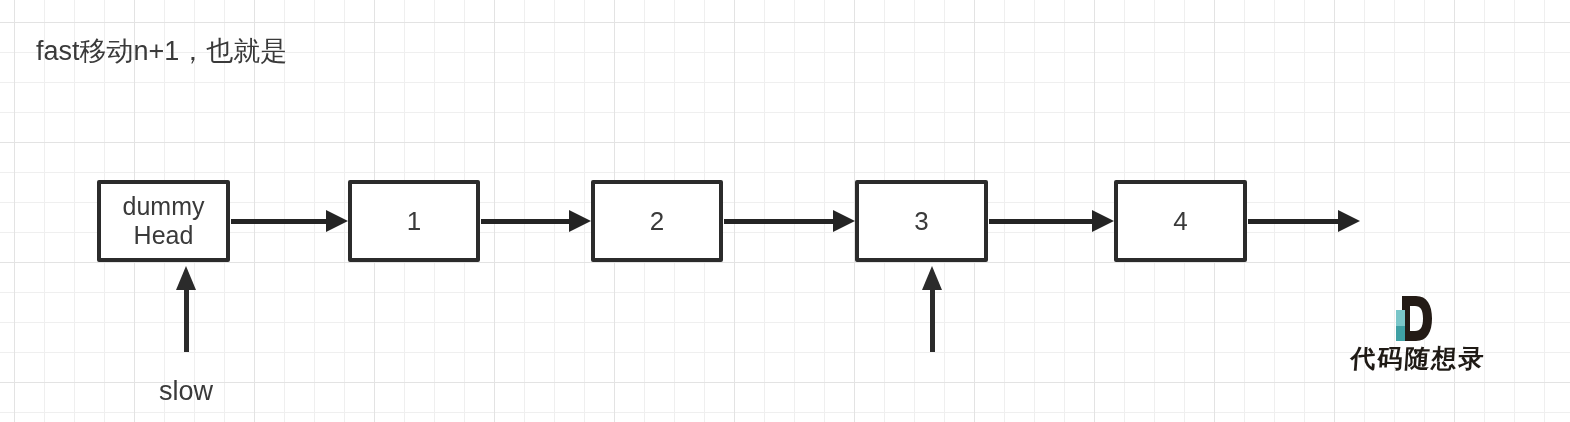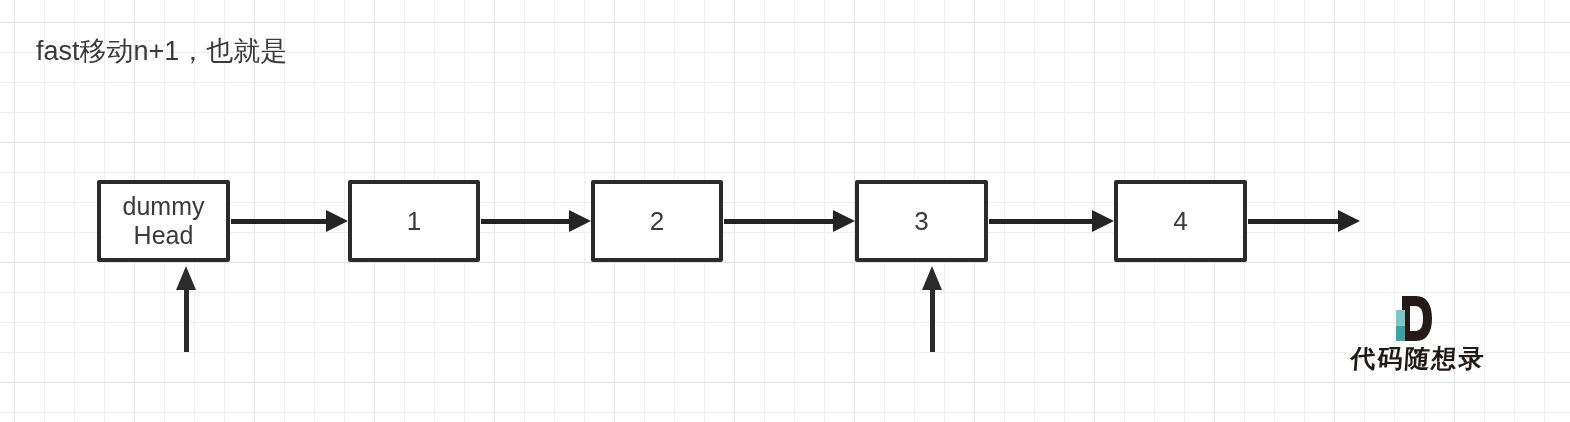--- a/index.html
+++ b/index.html
@@ -181,20 +181,21 @@
   <div class="harrow harrow-5">
     <div class="shaft"></div>
     <div class="head"></div>
   </div>
 
 
   <div class="varrow varrow-slow">
     <div class="head"></div>
     <div class="shaft"></div>
   </div>
+  <div class="pointer-label pointer-label-slow">slow</div>
 
   <div class="varrow varrow-fast">
     <div class="head"></div>
     <div class="shaft"></div>
   </div>
 
   <div class="logo">
     <svg class="logo-mark" viewBox="0 0 38 45" xmlns="http://www.w3.org/2000/svg">
       <path d="M8 0 H22 C33 0 38 9 38 22.5 C38 36 33 45 22 45 H8 Z M16 10 V35 H21 C26.5 35 29 31 29 22.5 C29 14 26.5 10 21 10 Z" fill="#241b16" fill-rule="evenodd"></path>
       <rect x="2" y="14" width="9" height="16" fill="#7ac6c9"></rect>

